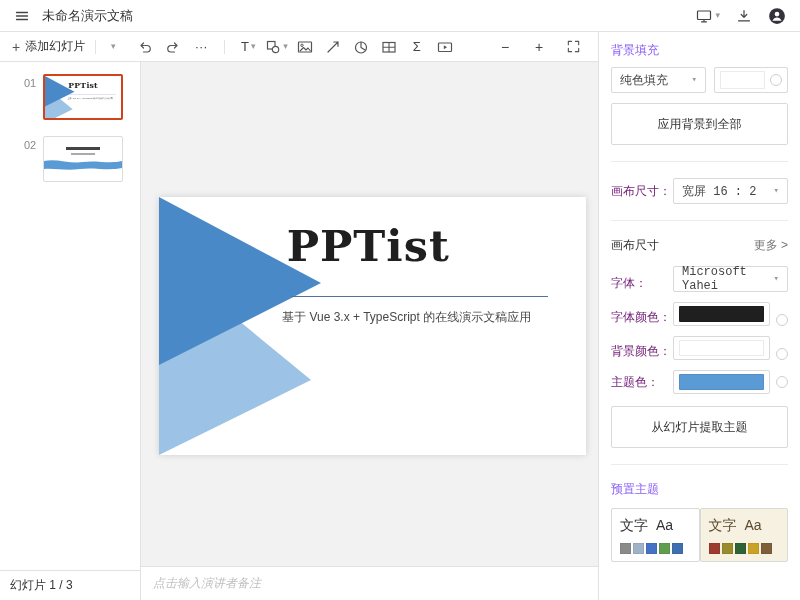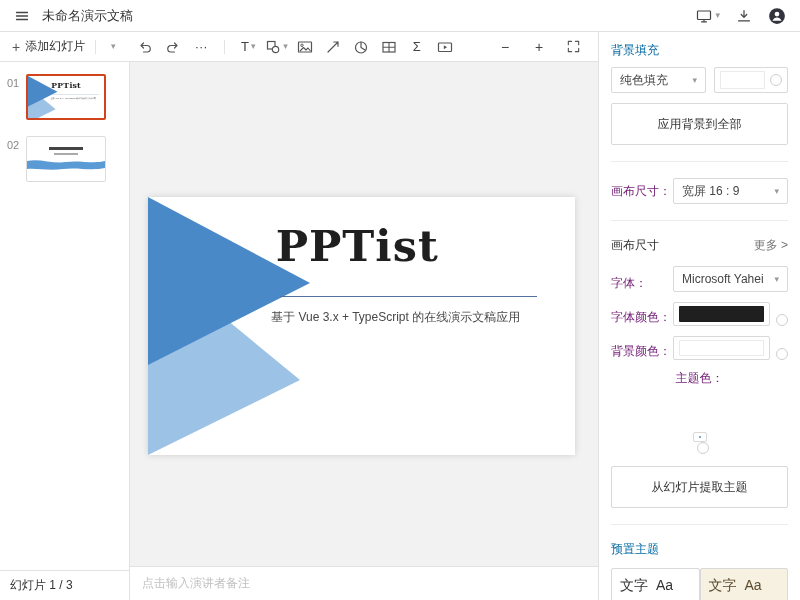--- a/index.html
+++ b/index.html
@@ -26,30 +26,30 @@
   .tool-icons { display:flex; align-items:center; gap:6px; margin-left:10px; }
   .tool { min-width:22px; height:22px; display:inline-flex; align-items:center; justify-content:center; color:#444; font-size:13px; cursor:pointer; }
   .tool .glyph { font-size:13px; color:#444; }
   .with-caret { gap:2px; }
   .toolbar-right { margin-left:auto; display:flex; align-items:center; gap:12px; padding-right:6px; }
   .zoom-glyph { font-size:14px; color:#444; }
 
   
   .workspace { flex:1; display:flex; min-height:0; }
   .left-panel { flex:0 0 130px; border-right:1px solid #e2e2e2; display:flex; flex-direction:column; background:#fff; }
-  .thumb-list { flex:1; padding:12px 0 0; overflow:hidden; }
+  .thumb-list { flex:1; padding:12px 17px 0; overflow:hidden; }
   .thumb-row { display:flex; align-items:flex-start; margin-bottom:16px; }
   .thumb-num { width:26px; text-align:center; font-size:11px; color:#888; padding-top:3px; }
   .thumb { width:80px; height:46px; background:#fff; border:1px solid #dcdcdc; border-radius:2px; position:relative; overflow:hidden; cursor:pointer; }
   .thumb.selected { border:2px solid #d0431b; }
   .left-footer { flex:0 0 30px; border-top:1px solid #e2e2e2; display:flex; align-items:center; padding:0 10px; font-size:12px; color:#333; }
 
   .canvas-col { flex:1; display:flex; flex-direction:column; min-width:0; }
   .canvas { flex:1; background:#f2f2f2; position:relative; overflow:hidden; }
-  .notes-bar { flex:0 0 30px; border-top:1px solid #e2e2e2; background:#fff; display:flex; align-items:center; padding:8px 12px; color:#c0c0c0; cursor:text; }
+  .notes-bar { flex:0 0 30px; border-top:1px solid #e2e2e2; background:#fff; display:flex; align-items:center; padding:8px 12px; color:#c0c0c0; cursor:text;font-style:italic; }
 
   
   .slide { position:absolute; left:18px; top:135px; width:427px; height:258px; background:#fff; box-shadow:0 0 7px rgba(0,0,0,.14); }
   .slide-shapes { position:absolute; left:0; top:0; width:100%; height:100%; }
   .slide-title { position:absolute; left:24%; width:50%; top:24px; text-align:center;
     font-family:"DejaVu Serif","Liberation Serif",serif; font-weight:bold; font-size:43px; color:#1f1f1f; letter-spacing:1px; }
   .slide-line { position:absolute; left:31%; width:60%; top:99px; border-top:1px solid #51719e; }
   .slide-subtitle { position:absolute; left:23%; width:70%; top:112px; text-align:center; font-size:12px; color:#484848; }
 
   
@@ -61,37 +61,37 @@
     font-size:6px; line-height:12px; height:12px; padding:0 6px; border-radius:2px; white-space:nowrap; }
 
   
   .right-col { flex:0 0 202px; border-left:1px solid #e2e2e2; display:flex; flex-direction:column; background:#fff; }
   .tabs { flex:0 0 30px; display:flex; border-bottom:1px solid #e2e2e2; position:relative; }
   .tab { flex:1; display:flex; align-items:center; justify-content:center; font-size:12px; color:#555; cursor:pointer; position:relative; }
   .tab.active { color:#333; border-left:1px solid #e2e2e2; border-right:1px solid #e2e2e2; background:#fff; }
   .tab.active::after { content:""; position:absolute; left:0; right:0; bottom:-1px; height:1px; background:#fff; }
 
   .design-panel { flex:1; padding:10px 12px 0; overflow:hidden; background:#fff; }
-  .sec-label { font-size:12px; color:#0369a1; margin-bottom:8px; }
+  .sec-label { font-size:12px; color:#8b5cf6; margin-bottom:8px; }
   .row { display:flex; align-items:center; }
   .select { height:26px; border:1px solid #d9d9d9; border-radius:2px; background:#fff; display:flex; align-items:center;
-    justify-content:space-between; padding:0 8px; font-size:12px; color:#444; cursor:pointer; }
+    justify-content:space-between; padding:0 8px; font-size:12px; color:#444; cursor:pointer;font-family:Liberation Mono, monospace; }
   .fill-row { display:flex; gap:8px; margin-bottom:10px; }
   .fill-select { flex:0 0 95px; }
   .color-ctl { flex:1; height:26px; border:1px solid #d9d9d9; border-radius:2px; display:flex; align-items:center; padding:3px 5px; gap:5px; cursor:pointer; }
   .color-ctl-sm { height:24px; }
   .color-fill { flex:1; height:100%; border:1px solid rgba(0,0,0,.08); border-radius:1px; }
   .dot { width:12px; height:12px; border-radius:50%; border:1px solid #cfcfcf; background:#fff; flex:0 0 12px; cursor:pointer; }
   .btn { width:100%; height:42px; border:1px solid #d9d9d9; border-radius:2px; background:#fff; font-size:12px; color:#333;
     display:flex; align-items:center; justify-content:center; cursor:pointer; }
   .hr { border-top:1px solid #ececec; margin:16px 0; }
   .lbl { flex:0 0 62px; font-size:12px; color:#701a75; }
   .mb10 { margin-bottom:10px;align-items:flex-end; }
   .mb8 { margin-bottom:8px; }
-  .mb12 { margin-bottom:12px;flex-direction:column; }
+  .mb12 { margin-bottom:12px; }
   .theme-head { display:flex; align-items:center; margin-bottom:12px; }
   .more-link { margin-left:auto; color:#777; cursor:pointer; }
   .preset-grid { display:grid; grid-template-columns:1fr 1fr; }
   .theme-card { border:1px solid #d9d9d9; border-radius:2px; padding:8px 8px 7px; cursor:pointer; }
   .tc-text { display:flex; align-items:baseline; gap:8px; font-size:14px; margin-bottom:8px; }
   .tc-swatches { display:flex; gap:2px; }
   .tc-swatches div { width:11px; height:11px; border:1px solid rgba(0,0,0,.06); }
 
   svg.ic { display:block; }
 </style>
@@ -294,21 +294,21 @@
           </div>
         </div>
 
         <div class="btn">应用背景到全部</div>
 
         <div class="hr"></div>
 
         <div class="row">
           <span class="lbl">画布尺寸：</span>
           <div class="select" style="flex:1">
-            <span>宽屏 16 : 9</span>
+            <span>宽屏 16 : 2</span>
             <span class="caret">▾</span>
           </div>
         </div>
 
         <div class="hr"></div>
 
         <div class="theme-head">
           <span>画布尺寸</span>
           <span class="more-link">更多 &gt;</span>
         </div>

